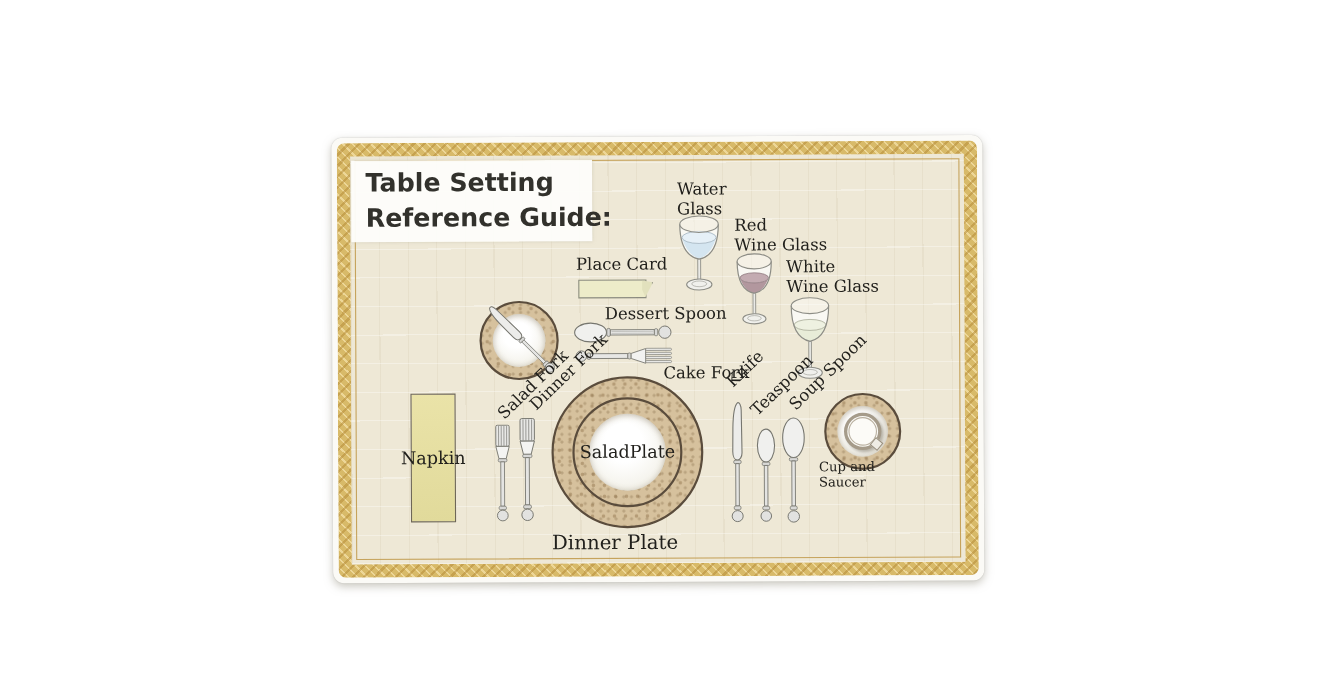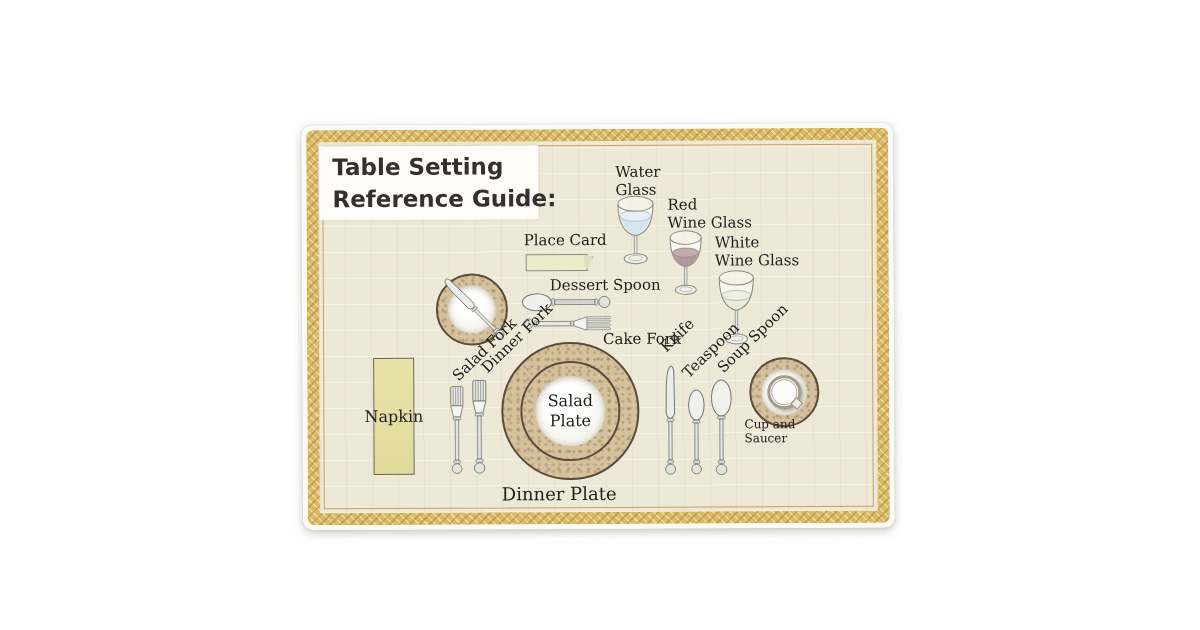--- a/index.html
+++ b/index.html
@@ -28,21 +28,21 @@
   .center{text-align:left;}
   .rot{transform:rotate(-44deg);transform-origin:0 100%;}
   
   .circle{position:absolute;border-radius:50%;box-sizing:border-box;}
   .tan{background-color:#d6c19d;border:2px solid #5a4c3c;
        background-image:radial-gradient(circle,rgba(140,110,70,.45) 1.2px,rgba(140,110,70,0) 2px),
                         radial-gradient(circle,rgba(120,95,60,.30) 1px,rgba(120,95,60,0) 1.8px);
        background-size:10px 10px,7px 7px;background-position:0 0,4px 5px;}
   .whitec{background:radial-gradient(circle at 45% 38%,#ffffff 30%,#f0eee4 85%);
        box-shadow:inset 0 1px 6px rgba(120,105,75,.45);}
-  .salad-txt{display:flex;flex-direction:column;align-items:center;justify-content:center;
+  .salad-txt{display:flex;flex-direction:row;align-items:center;justify-content:center;
        font-size:16px;color:#21201c;text-align:center;line-height:1.25;}
   
   .napkin{position:absolute;left:71px;top:233px;width:41px;height:117px;
        background:linear-gradient(180deg,#eae3a8,#e1da9b);border:1.5px solid #6e6757;
        box-sizing:border-box;display:flex;align-items:center;justify-content:center;
        font-size:16px;color:#21201c;}
   .pcard{position:absolute;left:224px;top:130px;width:62px;height:17px;
        background:#edecc9;border:1px solid #8b8b80;box-sizing:border-box;}
   .pcard-fold{position:absolute;right:-7px;top:0px;width:9px;height:15px;background:#e2e1bd;
        border-right:1px solid #8b8b80;clip-path:polygon(0 0,100% 10%,30% 100%,0 55%);}

